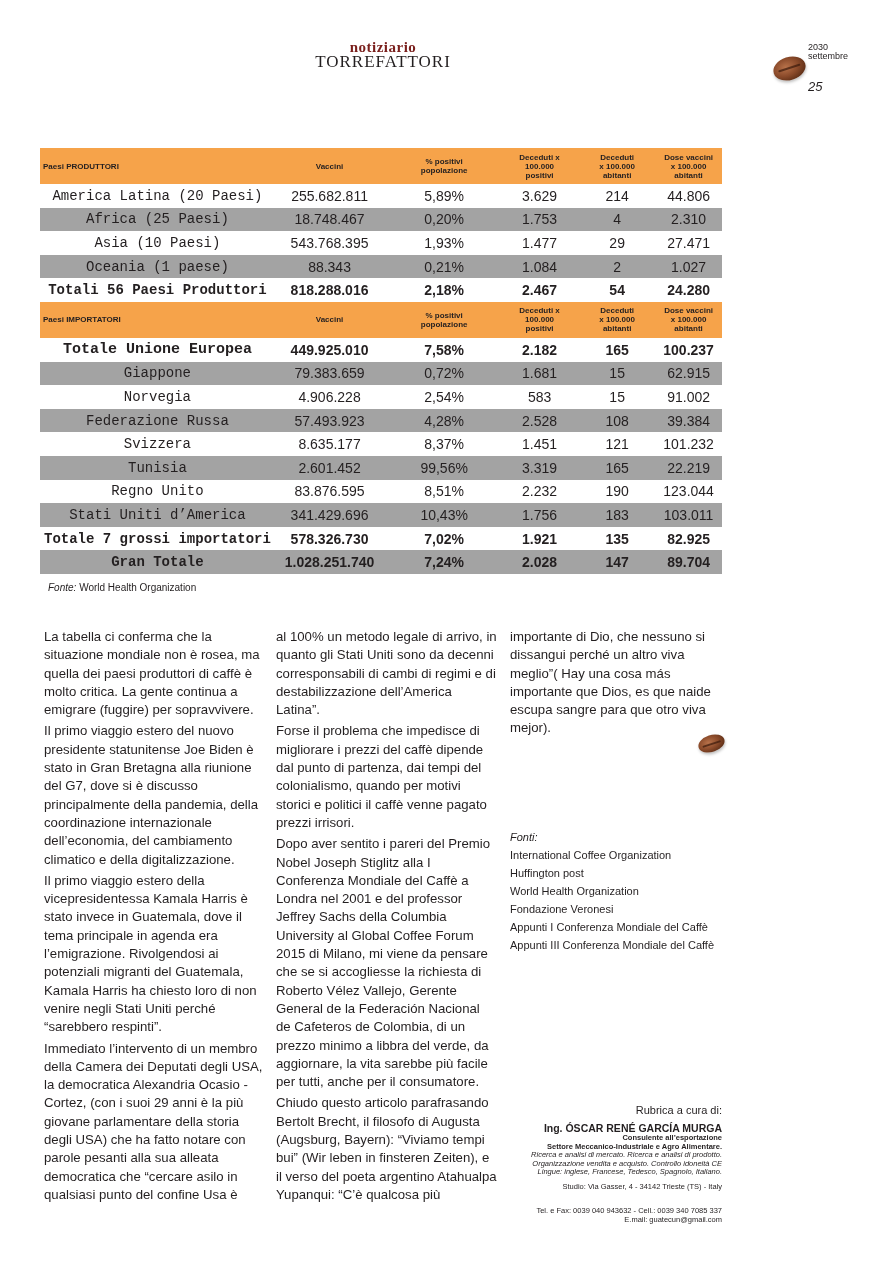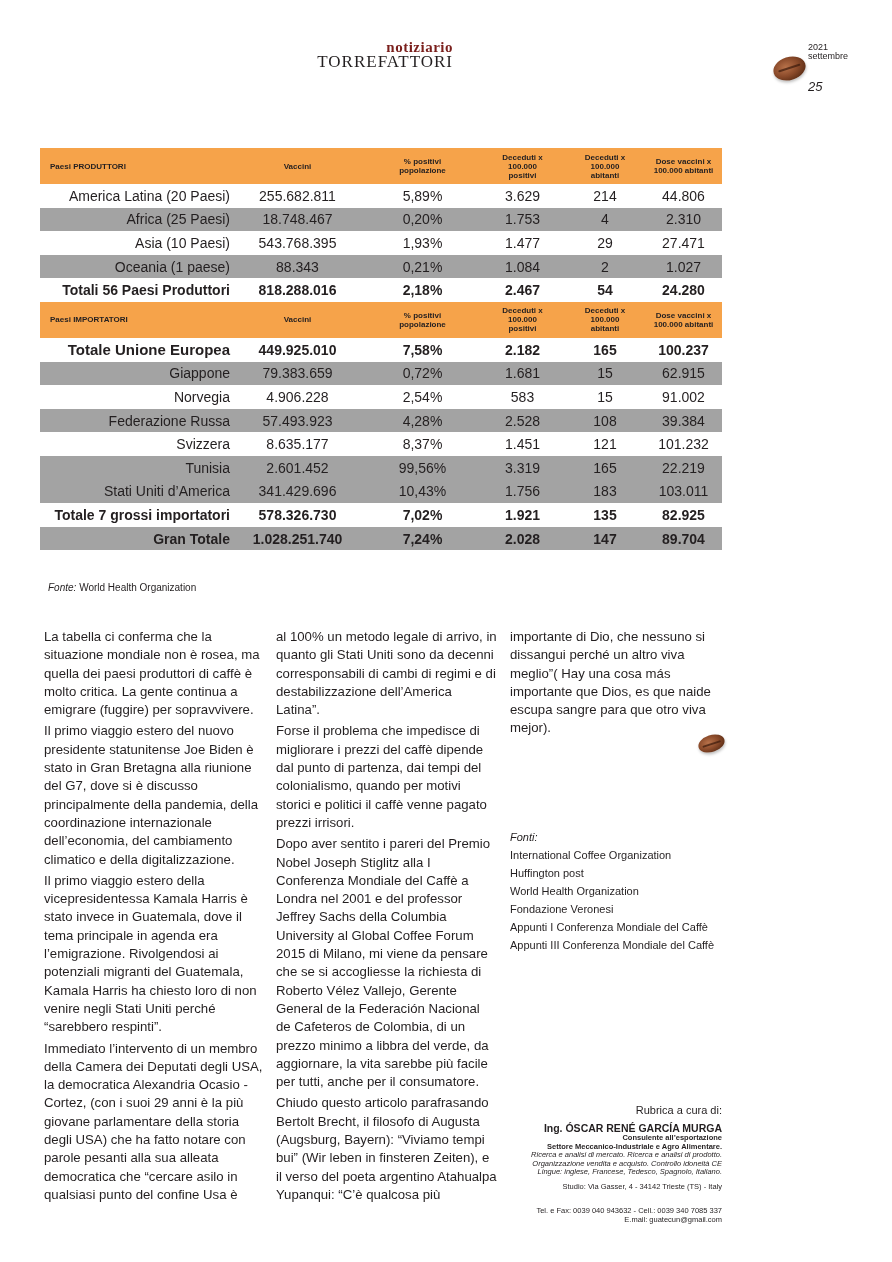--- a/index.html
+++ b/index.html
@@ -1,39 +1,39 @@
 <!DOCTYPE html>
 <html><head>
 <meta charset="utf-8">
 <style>
   html, body { margin: 0; padding: 0; background: #ffffff; }
   body { width: 892px; height: 1262px; position: relative; overflow: hidden;
          font-family: "Liberation Sans", sans-serif; color: #231f20; }
 
   
-  .masthead { position: absolute; left: 313px; top: 40px; width: 140px; text-align: right; }
+  .masthead { position: absolute; left: 313px; top: 40px; width: 140px; text-align: center; }
   .masthead .top { font-family: "Liberation Serif", serif; color: #7a1f1c; font-size: 15px; font-weight: bold; letter-spacing: 0.5px; line-height: 14px; }
   .masthead .bottom { font-family: "Liberation Serif", serif; color: #231f20; font-size: 17px; letter-spacing: 1px; line-height: 16px; }
   .issue { position: absolute; left: 808px; top: 43px; font-size: 9px; line-height: 9px; color: #231f20; }
   .page-num { position: absolute; left: 808px; top: 79px; font-size: 13px; color: #231f20; font-style: italic; }
   .bean { position: absolute; border-radius: 50%;
           background: radial-gradient(ellipse at 40% 40%, #b8724a 0%, #8a4a2a 45%, #5a2c15 80%, #3d1d0e 100%);
           box-shadow: 0 2px 3px rgba(0,0,0,0.25); transform: rotate(-18deg); }
   .bean::after { content: ""; position: absolute; left: 15%; right: 15%; top: 45%; height: 2px;
                  background: #3a1a0b; border-radius: 2px; opacity: 0.7; }
   .bean-top { left: 773px; top: 57px; width: 33px; height: 23px; }
   .bean-small { left: 698px; top: 735px; width: 27px; height: 17px; }
 
   
   .data-table { position: absolute; left: 40px; top: 148px; width: 682px; border-collapse: collapse; }
   .data-table td, .data-table th { padding: 0; height: 23.6px; font-size: 14px; white-space: nowrap; }
   .data-table th { background: #f6a34a; font-size: 8px; font-weight: bold; line-height: 9px; height: 36px; color: #231f20; }
-  .data-table th.name { text-align: left; padding-left: 10px; }
+  .data-table th.name { text-align: left; padding-left: 3px; }
   .data-table th.num { text-align: center; }
-  .data-table td.name { text-align: right; padding-left: 4px; }
+  .data-table td.name { text-align: center; padding-left: 4px; font-family: Liberation Mono, monospace; }
   .data-table td.num { text-align: center; }
   .data-table tr.alt td { background: #a3a3a3; }
   .data-table tr.bold td { font-weight: bold; }
   .col1 { width: 190px; } .col2 { width: 135px; } .col3 { width: 115px; }
   .col4 { width: 85px; } .col5 { width: 80px; } .col6 { width: 77px; }
 
   .table-source { position: absolute; left: 48px; top: 582px; font-size: 10px; color: #231f20; }
   .table-source i { font-style: italic; }
 
   
@@ -55,21 +55,21 @@
 </style>
 </head>
 <body>
 
 <div class="masthead">
   <div class="top">notiziario</div>
   <div class="bottom">TORREFATTORI</div>
 </div>
 <div class="bean bean-top"></div>
 <div class="issue">
-  <div>2021</div>
+  <div>2030</div>
   <div>settembre</div>
 </div>
 <div class="page-num">25</div>
 
 <table class="data-table">
   <colgroup>
       <col class="col1">
       <col class="col2">
       <col class="col3">
       <col class="col4">
@@ -174,20 +174,28 @@
     <td class="num">101.232</td>
   </tr>
   <tr class="alt">
     <td class="name">Tunisia</td>
     <td class="num">2.601.452</td>
     <td class="num">99,56%</td>
     <td class="num">3.319</td>
     <td class="num">165</td>
     <td class="num">22.219</td>
   </tr>
+  <tr>
+    <td class="name">Regno Unito</td>
+    <td class="num">83.876.595</td>
+    <td class="num">8,51%</td>
+    <td class="num">2.232</td>
+    <td class="num">190</td>
+    <td class="num">123.044</td>
+  </tr>
   <tr class="alt">
     <td class="name">Stati Uniti d’America</td>
     <td class="num">341.429.696</td>
     <td class="num">10,43%</td>
     <td class="num">1.756</td>
     <td class="num">183</td>
     <td class="num">103.011</td>
   </tr>
   <tr class="bold">
     <td class="name">Totale 7 grossi importatori</td>

